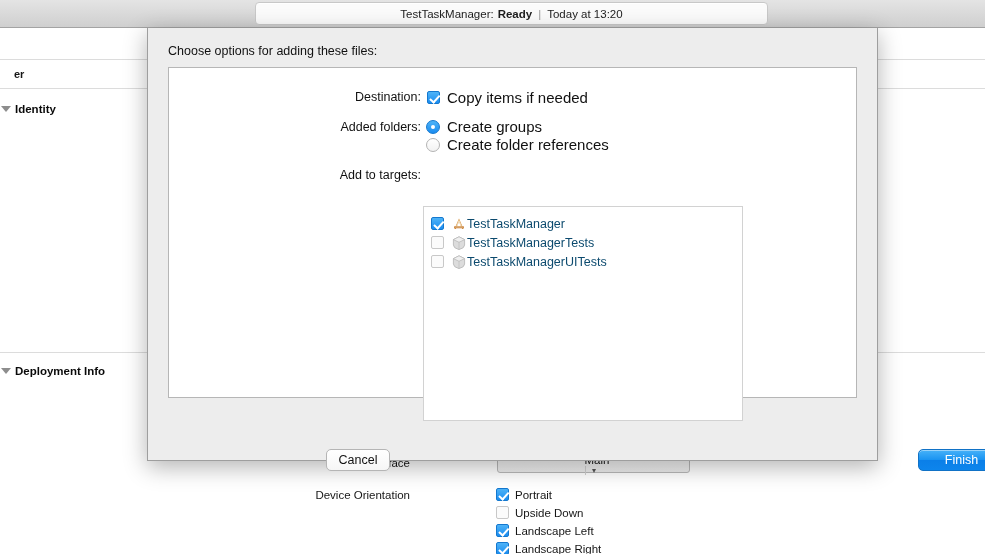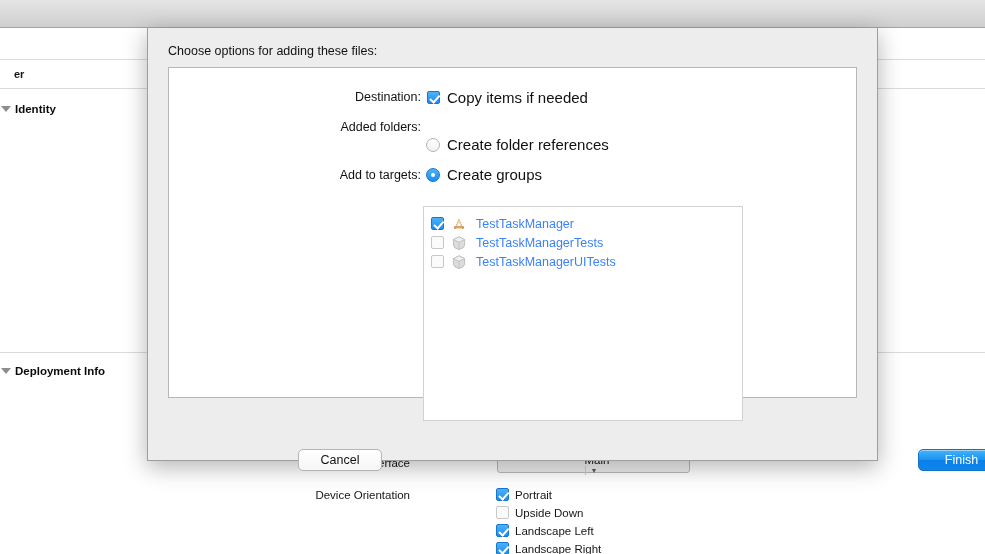--- a/index.html
+++ b/index.html
@@ -137,46 +137,52 @@
   .opt-row .t { margin-left: 7px; font-size: 15px; color: #111; white-space: nowrap; }
 
   
   .target-list {
     position: absolute; left: 254px; top: 138px; width: 320px; height: 215px;
     background: #ffffff; border: 1px solid #d2d2d2;
   }
   .target-row {
     display: flex; align-items: center; height: 19px; padding: 0 0 0 7px;
   }
-  .target-row .tname { margin-left: 9px; font-size: 12.5px; color: #3b82f6; white-space: nowrap; }
+  .target-row .tname { margin-left: 0; font-size: 12.5px; color: #0c4a6e; white-space: nowrap; }
   .ticon { width: 16px; height: 16px; margin-left: 7px; flex: none; display: block; }
 
   
   .btn {
     position: absolute; display: flex; align-items: center; justify-content: center;
     font-size: 12.5px; border-radius: 5px; cursor: default; user-select: none;
   }
   .btn-cancel {
-    left: 150px; top: 421px; width: 84px; height: 22px;
+    left: 178px; top: 421px; width: 64px; height: 22px;
     background: linear-gradient(#ffffff, #f6f6f6);
     border: 1px solid #b5b5b5; color: #111;
   }
   .btn-finish {
     left: 770px; top: 421px; width: 87px; height: 22px;
     background: linear-gradient(#47b2f8 0%, #1a94f2 48%, #0b7fe8 52%, #0d85ec 100%);
     border: 1px solid #1172c6; color: #ffffff;
     box-shadow: inset 0 1px 0 rgba(255,255,255,0.45);
   }
 </style>
 </head>
 <body>
 
 <div id="root">
 
   <div class="titlebar"></div>
+  <div class="status-pill">
+    <span>TestTaskManager:</span>
+    <span class="b" style="margin-left:4px;">Ready</span>
+    <span class="sep">|</span>
+    <span>Today at 13:20</span>
+  </div>
 
   <div class="bg-panel">
 
     <div class="bg-line" style="top:31px;"></div>
     <div class="bg-line" style="top:60px;"></div>
     <div class="bg-line" style="top:324px;"></div>
 
     <div class="bg-text" style="left:14px; top:40px; font-weight:bold;">er</div>
 
     <div class="tri" style="left:1px; top:78px;"></div>
@@ -217,21 +223,21 @@
 
     <div class="sheet-body">
 
       <div class="row-label" style="left:100px; top:22px; width:152px;">Destination:</div>
       <div class="opt-row" style="left:258px; top:21px;">
         <span class="cbox on"></span>
         <span class="t">Copy items if needed</span>
       </div>
 
       <div class="row-label" style="left:100px; top:52px; width:152px;">Added folders:</div>
-      <div class="opt-row" style="left:257px; top:50px;margin-top:48px;">
+      <div class="opt-row" style="left:257px; top:50px;">
         <span class="radio on"></span>
         <span class="t">Create groups</span>
       </div>
       <div class="opt-row" style="left:257px; top:68px;">
         <span class="radio"></span>
         <span class="t">Create folder references</span>
       </div>
 
       <div class="row-label" style="left:100px; top:100px; width:152px;">Add to targets:</div>
 

